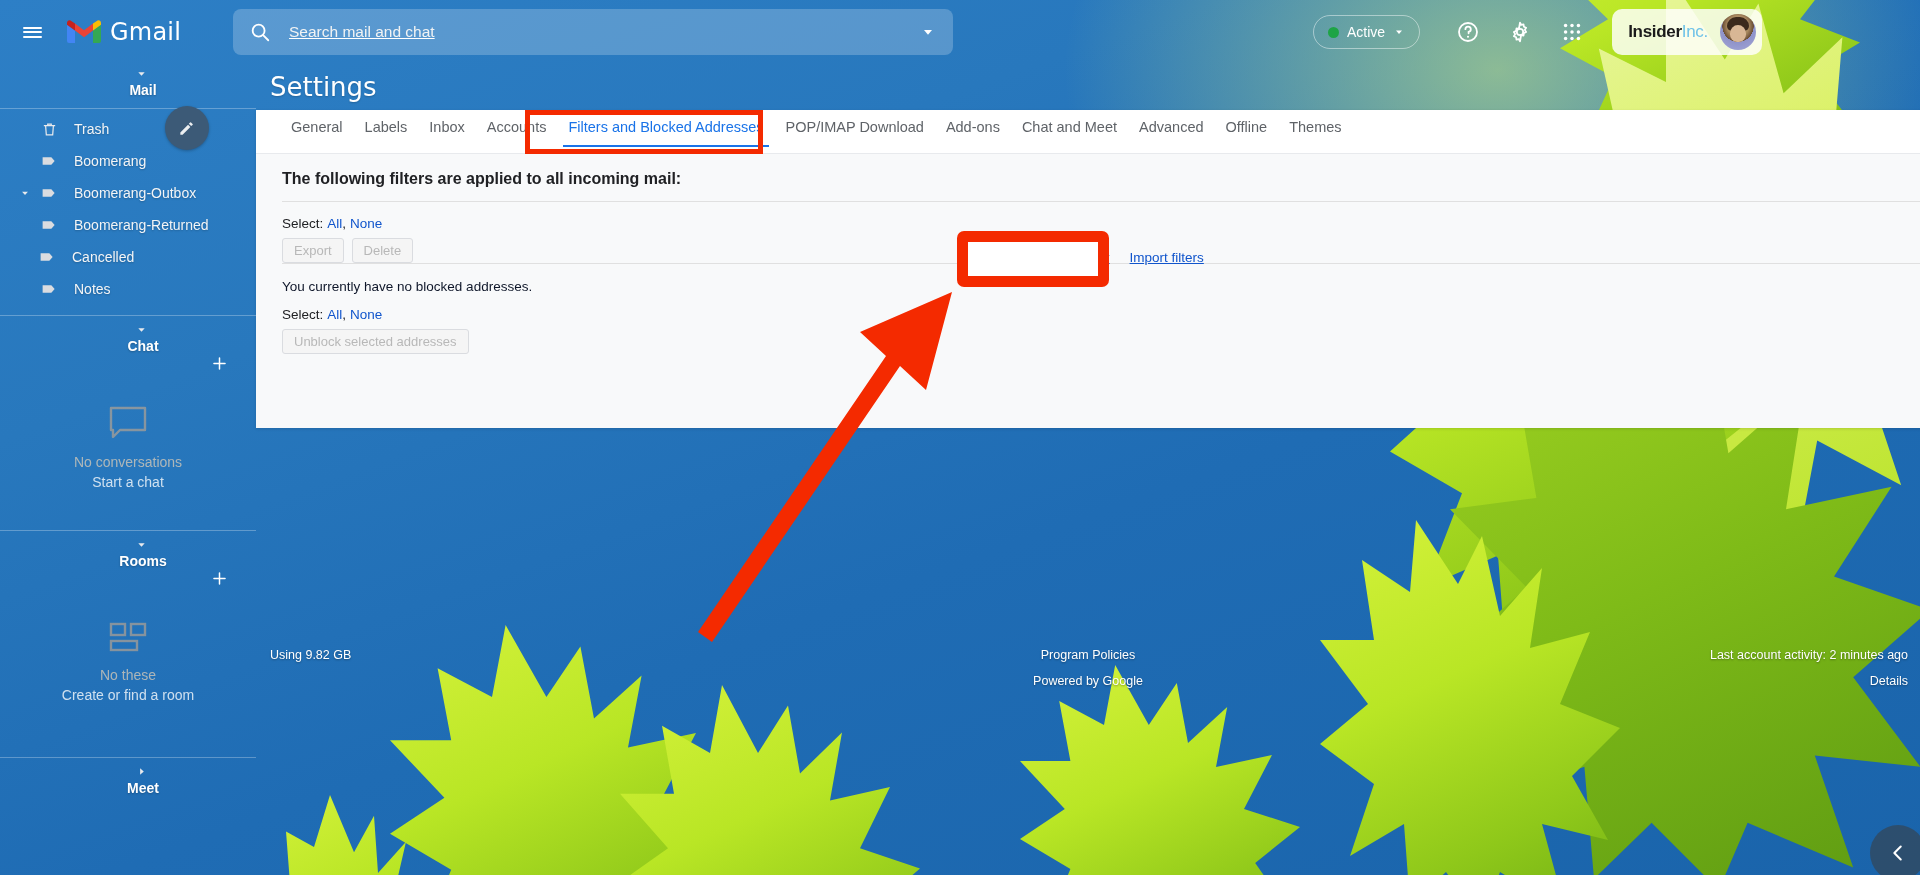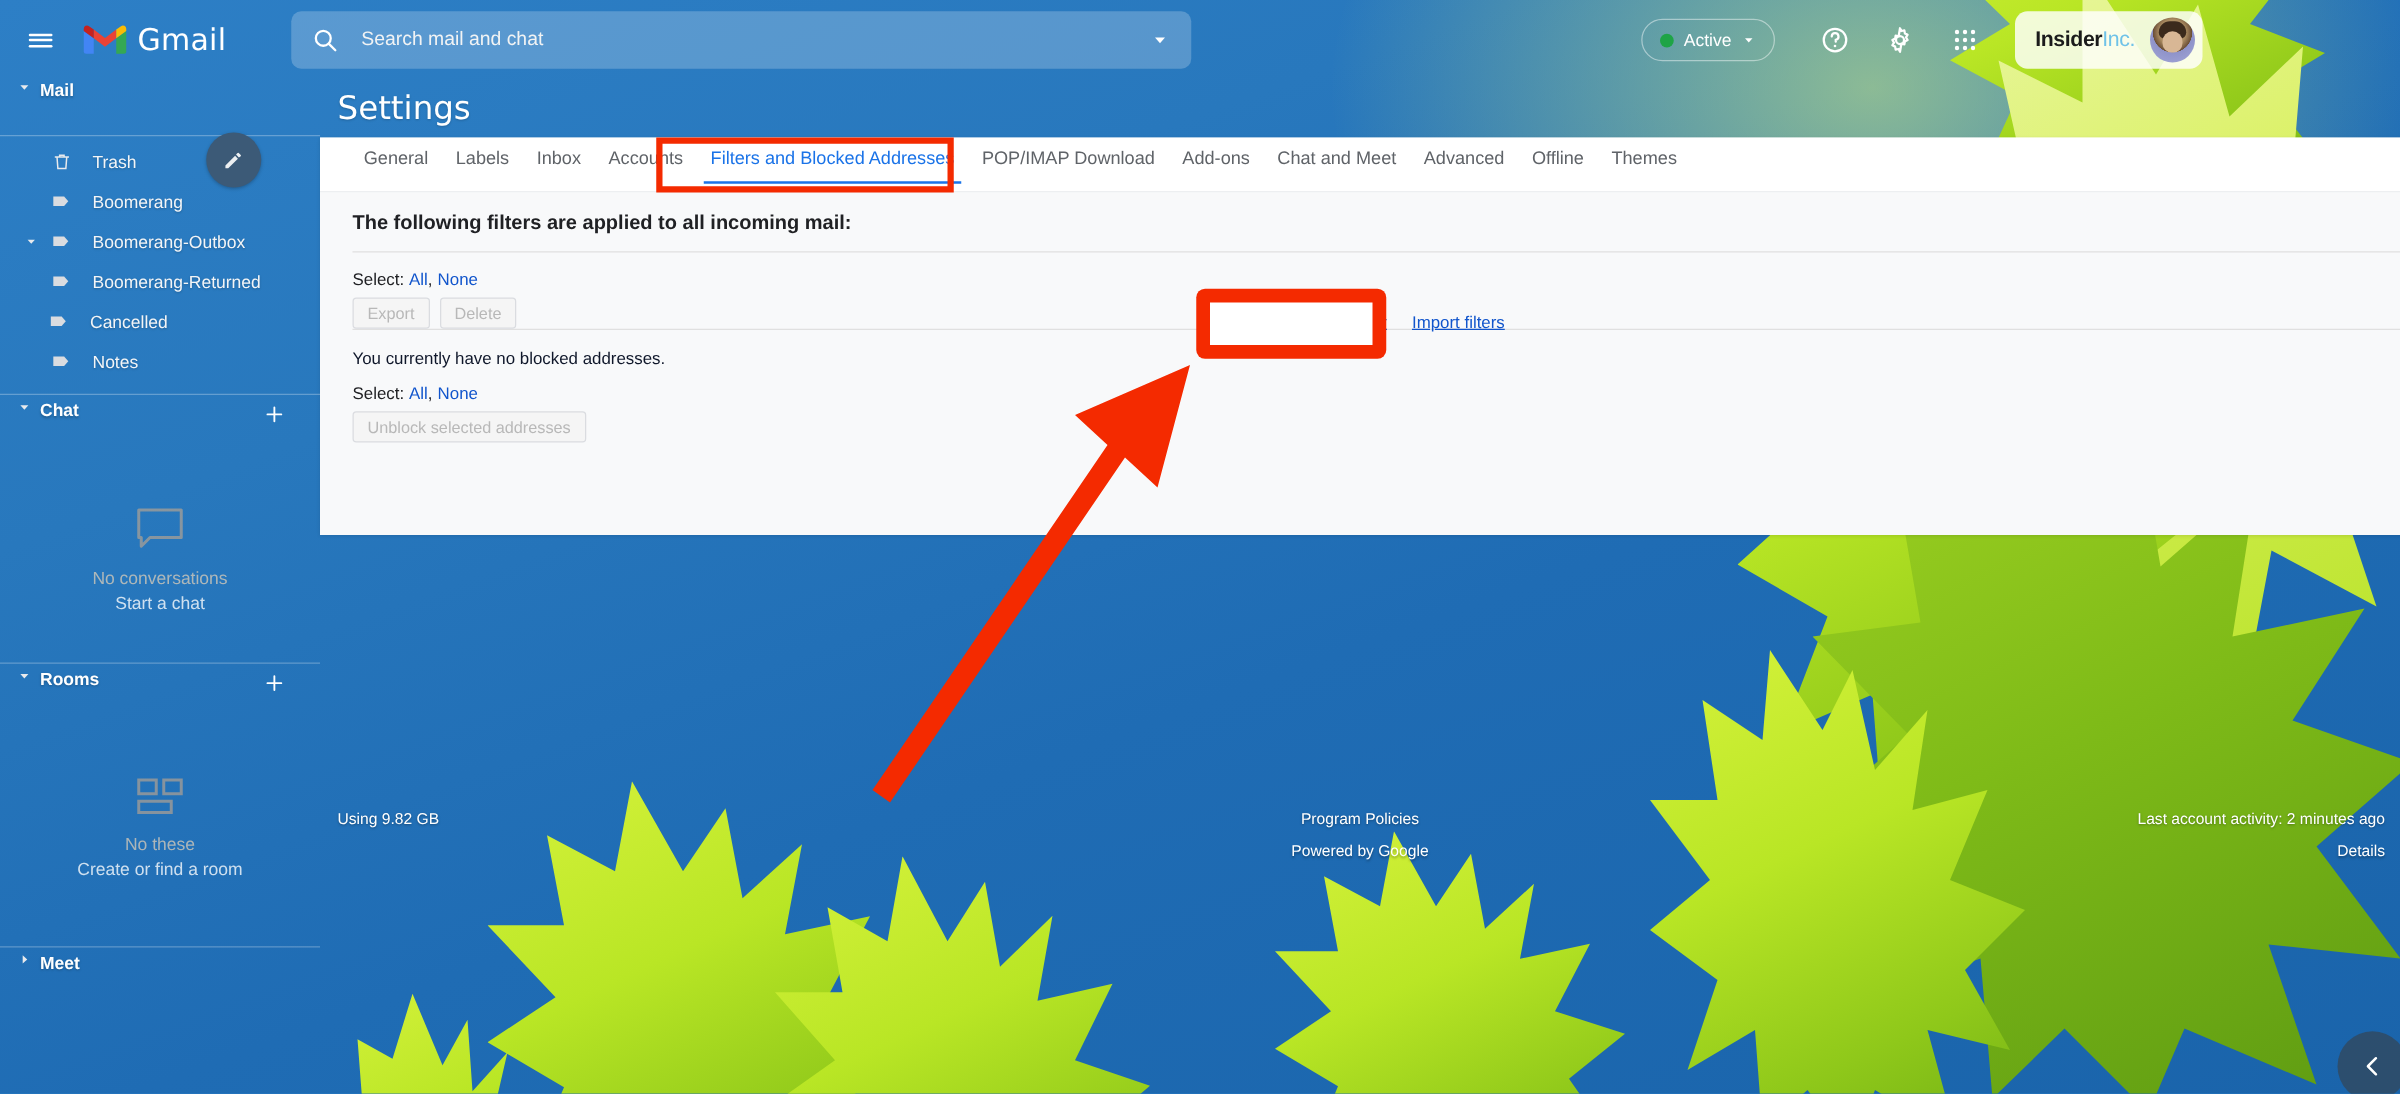--- a/index.html
+++ b/index.html
@@ -66,20 +66,21 @@
     margin-left: 52px; width: 720px; height: 46px;
     background: rgba(255,255,255,0.22);
     border-radius: 8px; display: flex; align-items: center;
     padding: 0 12px 0 16px; cursor: text;
   }
   #searchbar .sicon { width: 22px; height: 22px; flex: 0 0 22px; }
   #search-input {
     flex: 1; background: transparent; border: none; outline: none;
     color: #fff; font-size: 15.5px; margin-left: 18px;
     font-family: "Liberation Sans", sans-serif;
+    text-decoration: underline;
   }
   #search-input::placeholder { color: #f1f3f4; opacity: 1; }
   #search-options { width: 26px; height: 26px; display: flex; align-items: center; justify-content: center; cursor: pointer; }
 
   #topbar-right { margin-left: auto; display: flex; align-items: center; padding-right: 10px; }
   #active-chip {
     display: flex; align-items: center; gap: 8px;
     height: 34px; padding: 0 14px; border-radius: 18px;
     border: 1px solid rgba(255,255,255,0.45); color: #fff; font-size: 14px;
     cursor: pointer; margin-right: 22px;
@@ -101,21 +102,21 @@
     background: #3b2a1c; border-radius: 11px 11px 6px 6px; }
   #avatar::before { content: ""; position: absolute; left: 10px; top: 11px; width: 16px; height: 17px;
     background: #d8b795; border-radius: 50% 50% 45% 45%; z-index: 1; }
 
   
   #sidebar {
     position: absolute; left: 0; top: 64px; width: 256px; height: 811px;
     z-index: 20; color: #fff; font-size: 14px;
   }
   .side-section-head {
-    display: flex; align-items: flex-start; height: 40px; padding-left: 10px; cursor: pointer;
+    display: flex; align-items: center; height: 40px; padding-left: 26px; cursor: pointer; flex-direction: column;
   }
   .caret { width: 18px; display: flex; align-items: center; justify-content: center; flex: 0 0 18px; }
   .side-section-head .lbl { font-size: 14px; font-weight: bold; margin-left: 4px;
     text-shadow: 0 1px 2px rgba(0,0,0,.25); }
   .side-plus { margin-left: auto; margin-right: 26px; width: 22px; height: 22px;
     display: flex; align-items: center; justify-content: center; cursor: pointer; }
   .hr { height: 1px; background: rgba(255,255,255,0.28); margin: 4px 0 4px 0; }
   .nav-item {
     display: flex; align-items: center; height: 32px; padding-left: 14px;
     border-radius: 0 16px 16px 0; margin-right: 12px; cursor: pointer;

